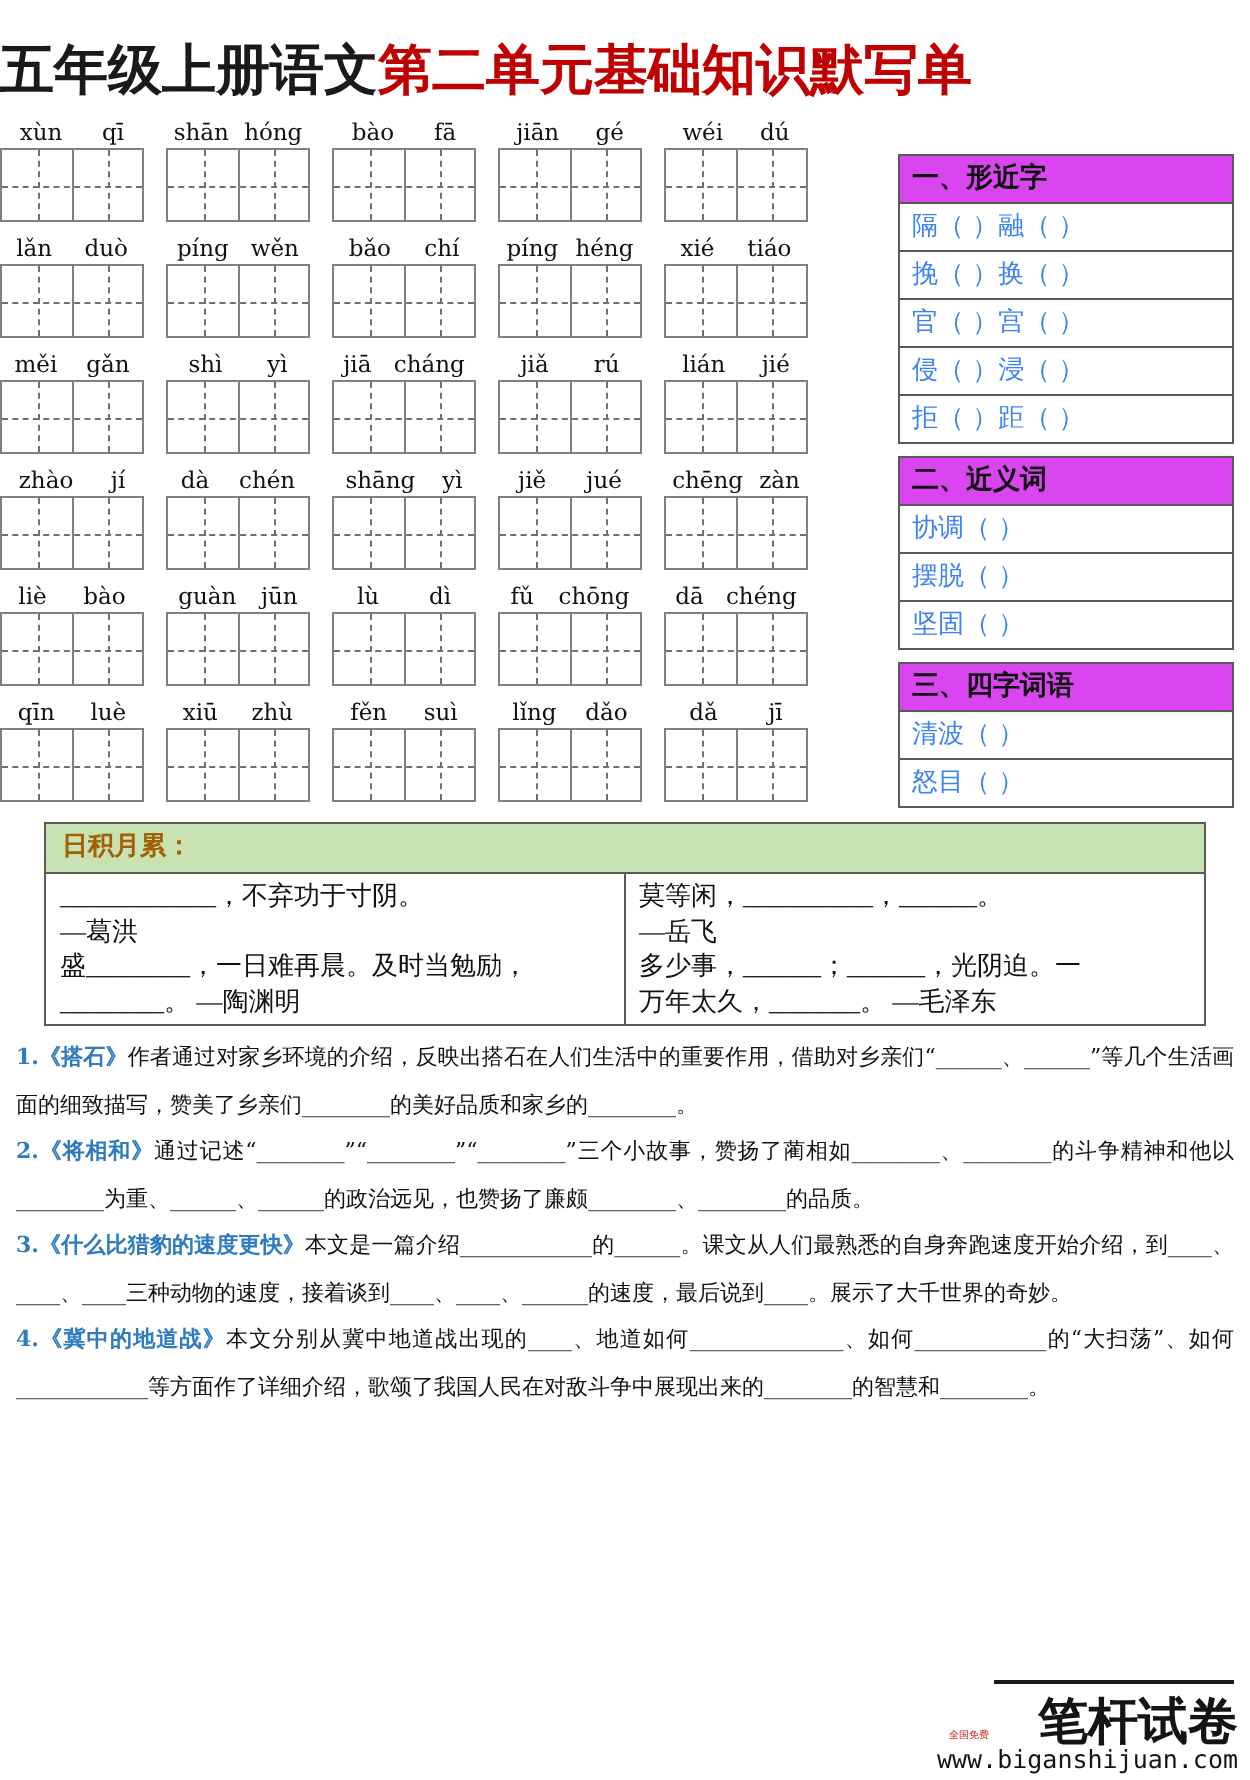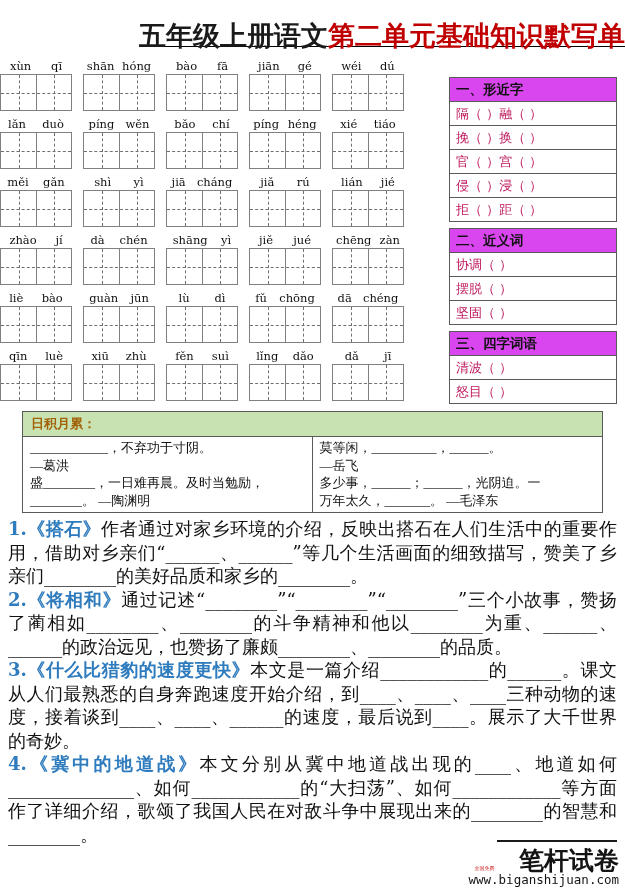--- a/index.html
+++ b/index.html
@@ -11,25 +11,24 @@
     overflow: hidden;
   }
   #page {
     position: relative;
     width: 625px; height: 890px;
     background: #fff;
   }
 
   
   .title-row {
-    text-align: right;
+    text-align: left;
     padding-top: 22px;
     white-space: nowrap;
     line-height: 1;
-    text-decoration: underline;
   }
   .title-black {
     font-family: "DejaVu Serif", "Liberation Serif", serif;
     font-weight: bold;
     font-size: 27px;
     color: #1a1a1a;
     letter-spacing: 0px;
   }
   .title-red {
     font-family: "DejaVu Serif", "Liberation Serif", serif;
@@ -119,21 +118,21 @@
     font-size: 13.5px;
     color: #111;
     padding: 3px 6px 3px 6px;
     line-height: 17px;
     white-space: nowrap;
   }
   .side-item {
     border-bottom: 1px solid #5a5a5a;
     font-family: "DejaVu Serif", "Liberation Serif", serif;
     font-size: 13px;
-    color: #be185d;
+    color: #3b82f6;
     padding: 3px 6px 3px 6px;
     line-height: 17px;
     white-space: nowrap;
   }
   .side-gap { height: 6px; }
 
   
   .rjly {
     margin: 7px 22px 0 22px;
     width: 581px;
@@ -158,21 +157,21 @@
     color: #111;
     line-height: 17.5px;
   }
   .rjly-col.left { border-right: 1px solid #5a5a5a; }
   .rjly-col .ln { white-space: nowrap; }
 
   
   .paras {
     margin: 4px 8px 0 8px;
     font-family: "DejaVu Serif", "Liberation Serif", serif;
-    font-size: 18px;
+    font-size: 11px;
     color: #111;
     line-height: 23.5px;
   }
   .para { margin-bottom: 0px; text-align: justify; }
   .pnum { color: #2e7bbd; font-weight: bold; }
   .ptitle { color: #2e7bbd; font-weight: bold; }
 
   
   .watermark {
     position: absolute;

